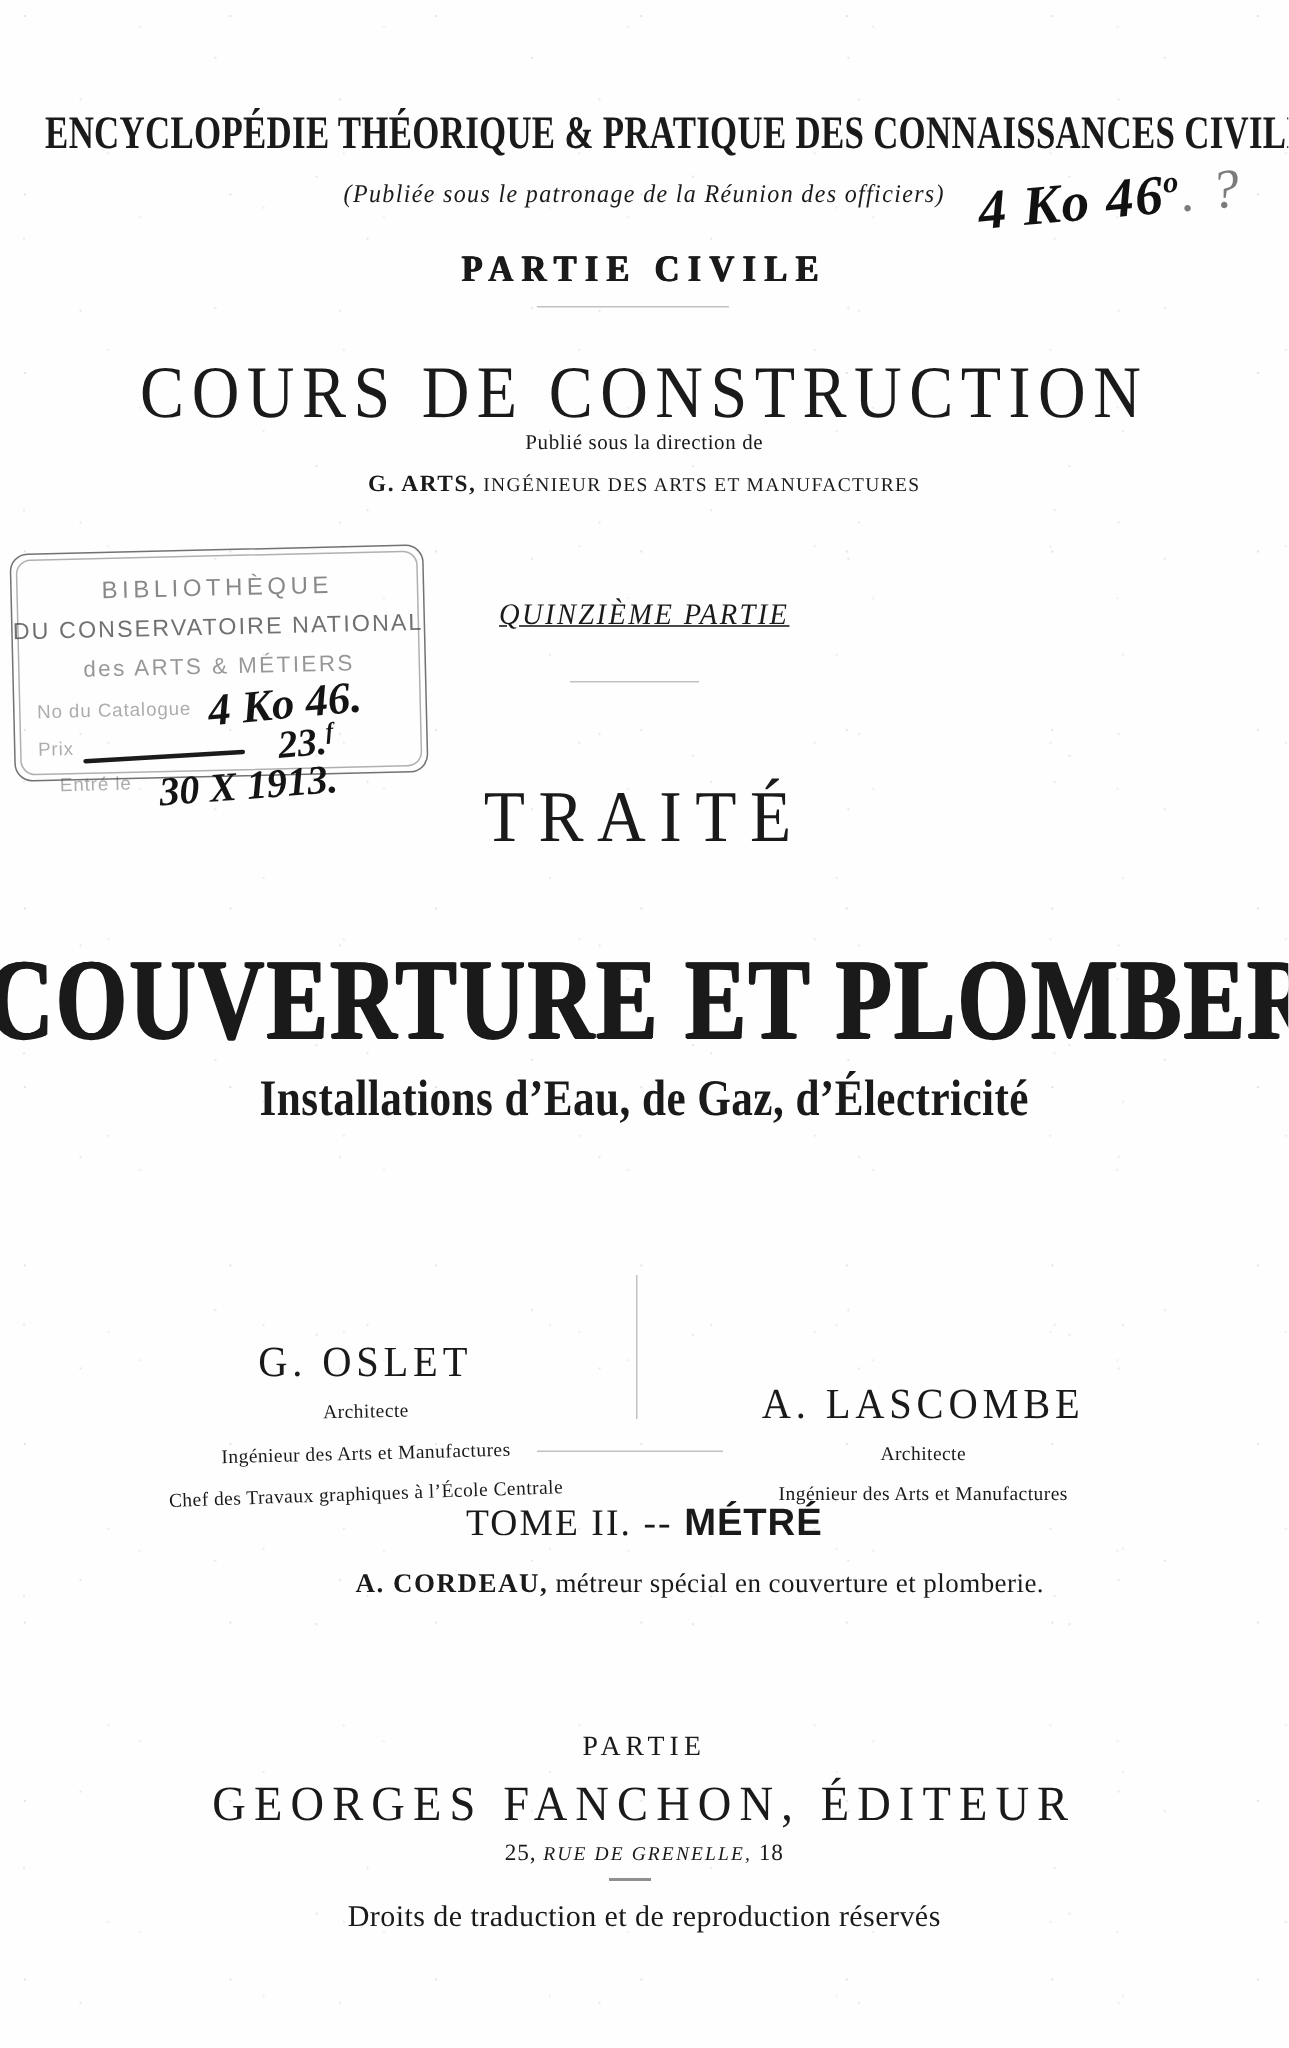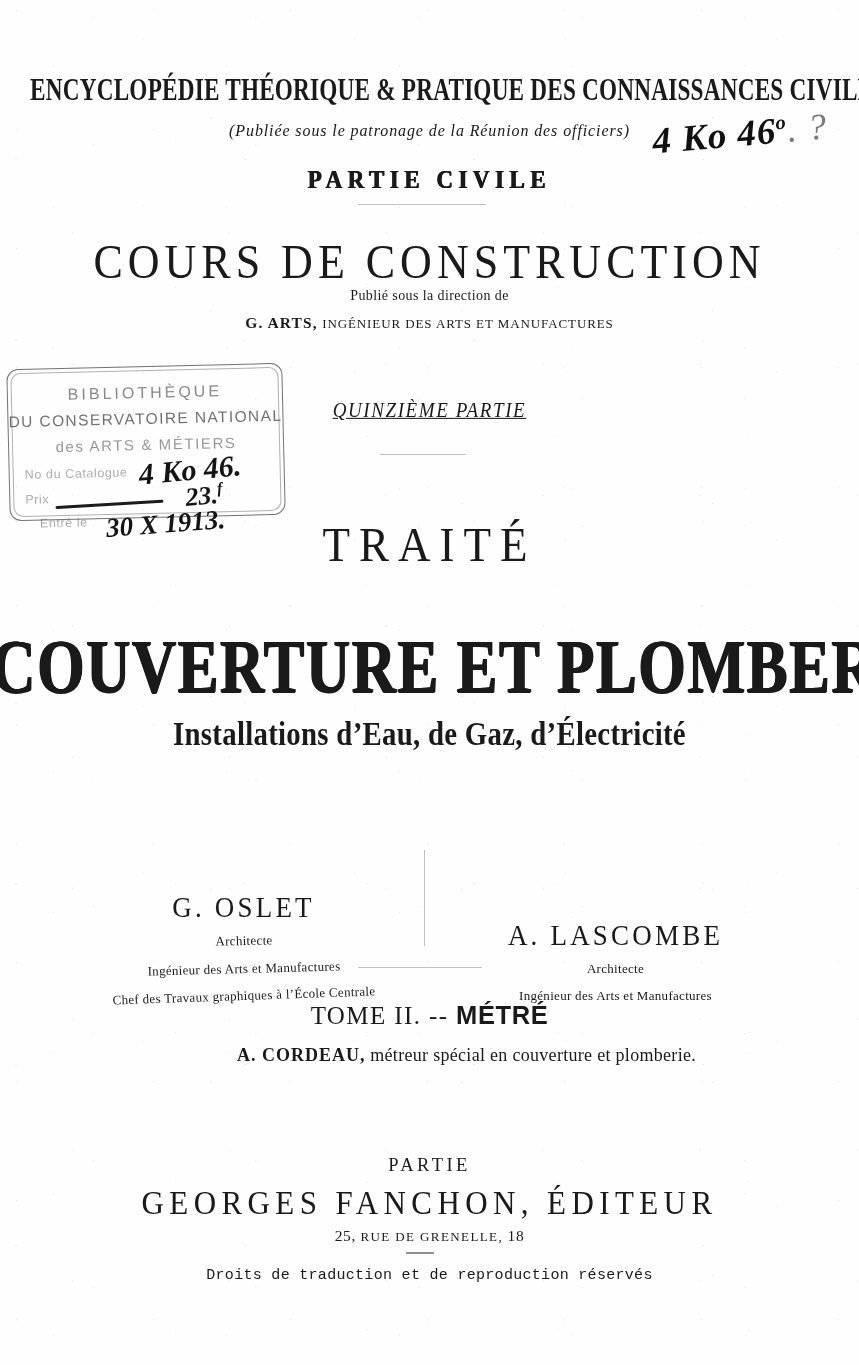--- a/index.html
+++ b/index.html
@@ -200,26 +200,25 @@
     font-size: 31px;
     letter-spacing: 5.4px;
     transform: scaleY(1.06);
     transform-origin: center top;
   }
   .address {
     top: 1228px;
     font-size: 15.5px;
     letter-spacing: .6px;
   }
-  .address .sc { font-size: 13px; letter-spacing: 1.4px; }
+  .address .sc { font-size: 13px; letter-spacing: 1.4px; font-style: italic; }
   .rights {
     top: 1268px;
-    font-size: 15px;
+    font-size: 20px;
     letter-spacing: .3px;
-    font-family: Liberation Mono, monospace;
   }
 
   
   .rule {
     position: absolute;
     height: 1px;
     background: #555;
     opacity: .66;
   }
   .rule.faint { opacity: .45; background: #777; }

